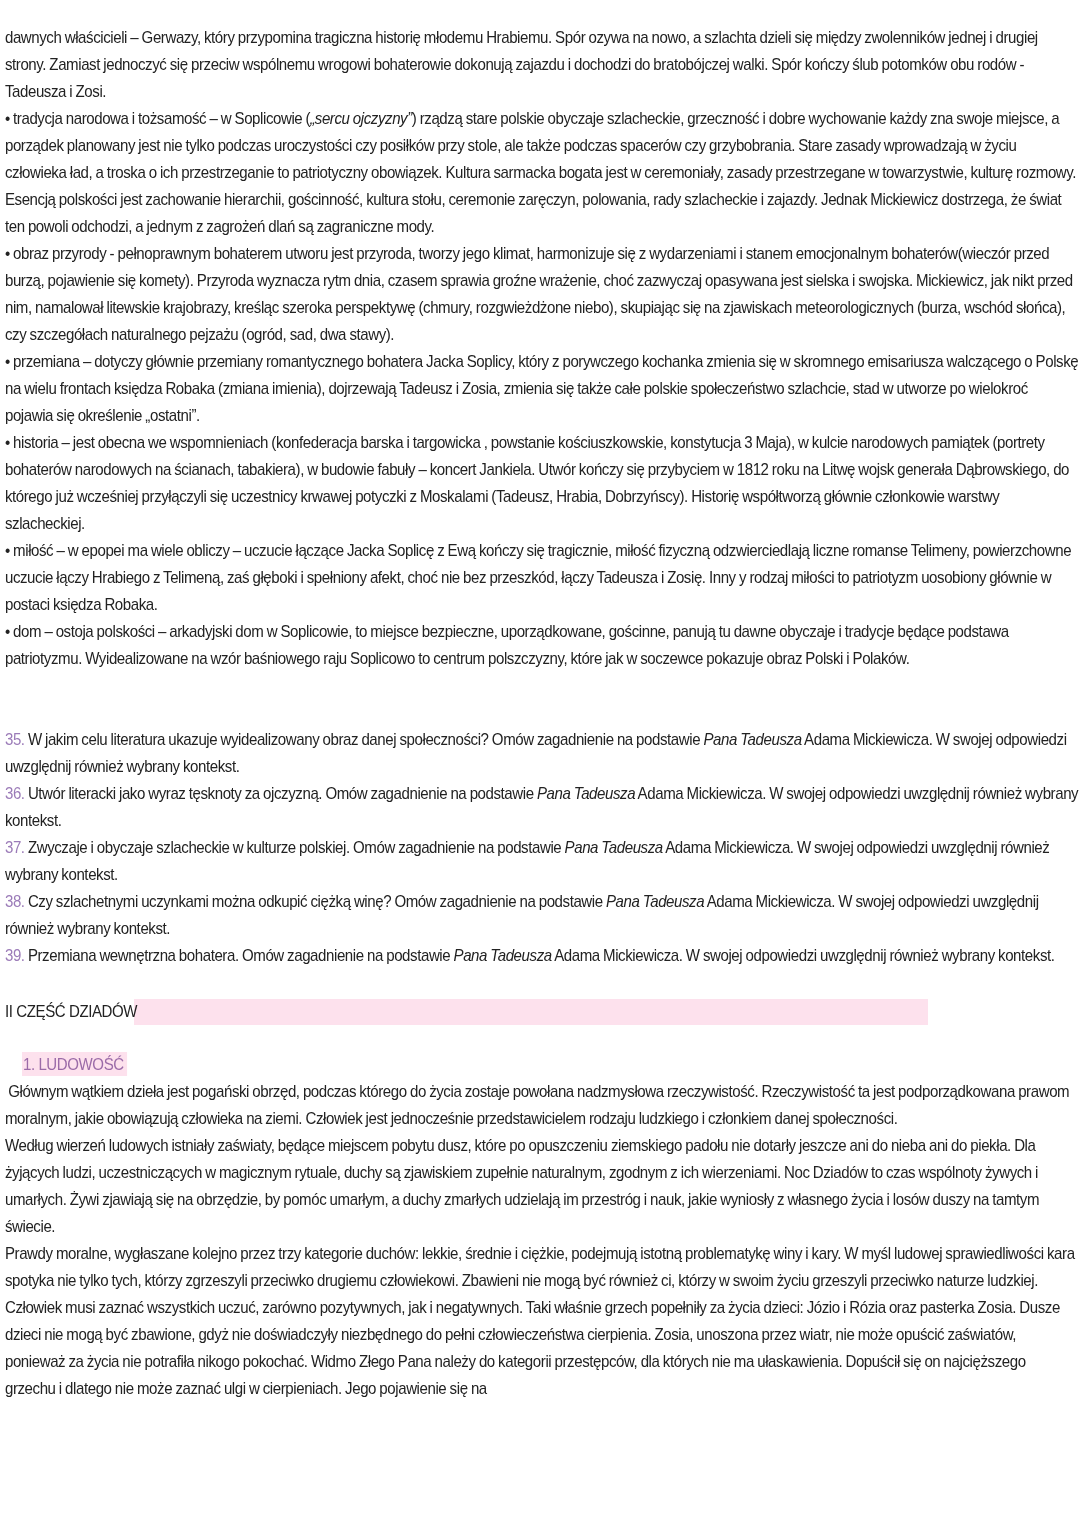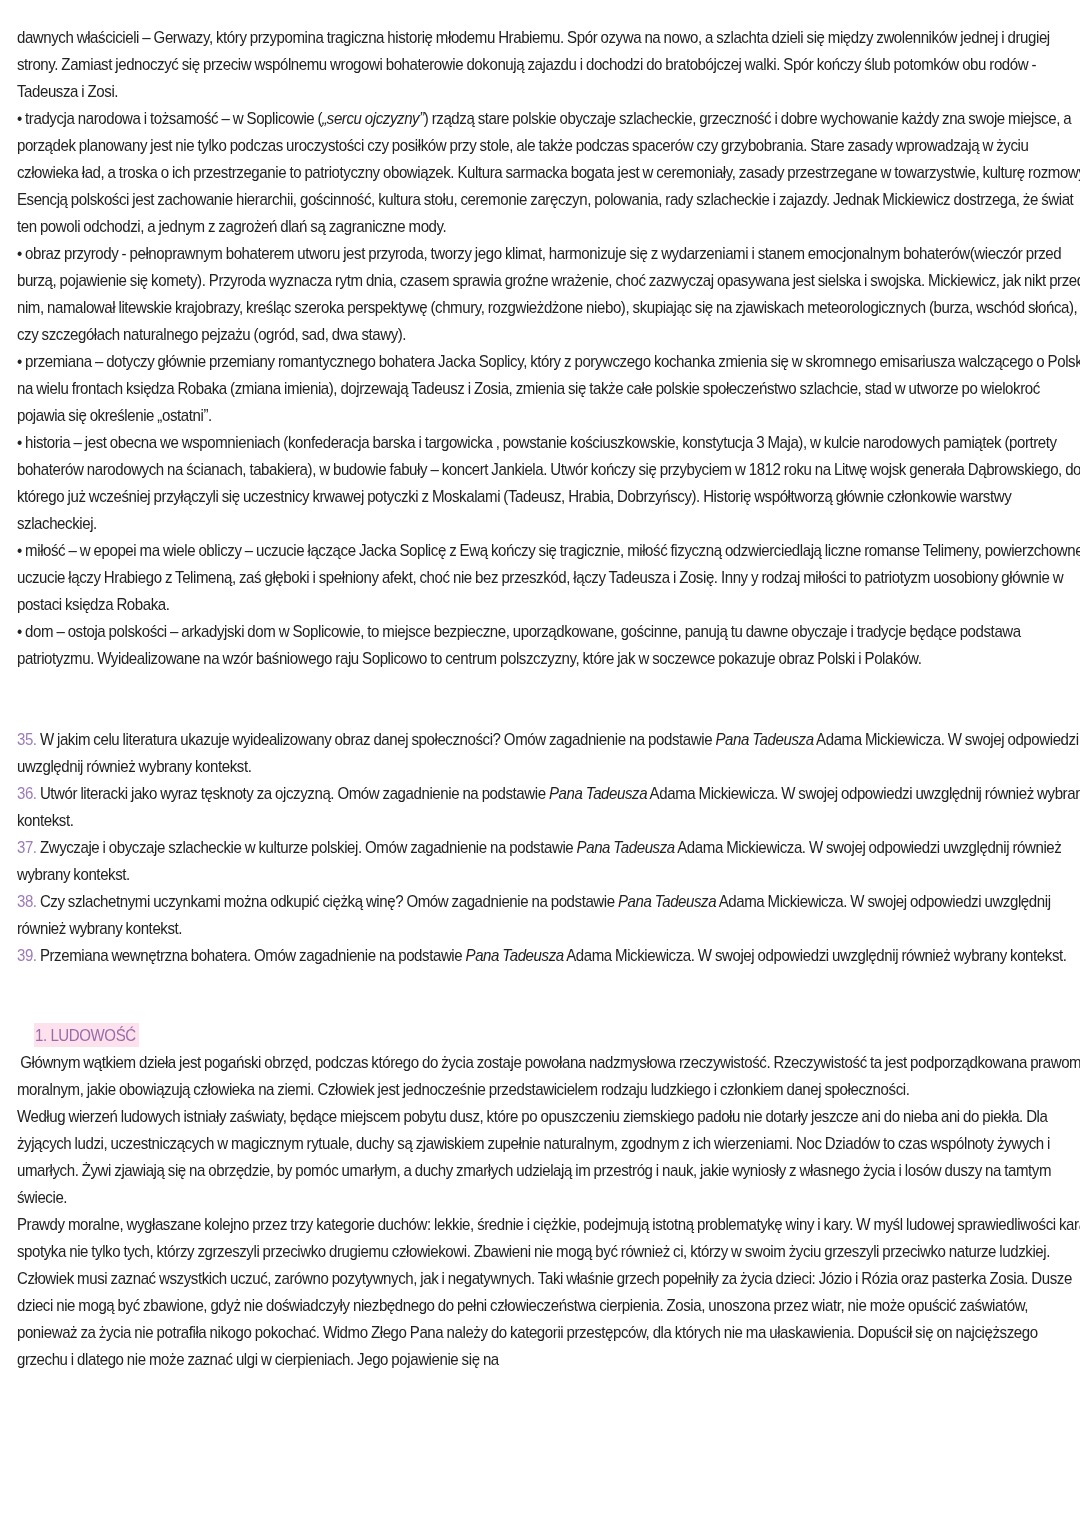--- a/index.html
+++ b/index.html
@@ -10,21 +10,21 @@
     body {
       width: 1080px;
       height: 1527px;
       overflow: hidden;
       position: relative;
       font-family: "Liberation Sans", sans-serif;
       color: #222222;
     }
     .page {
       position: absolute;
-      left: 16px;
+      left: 4px;
       top: 24px;
       width: 924px;
     }
     .p {
       font-size: 16.2px;
       line-height: 27px;
       letter-spacing: -0.45px;
       word-spacing: -0.5px;
       margin: 0;
       padding: 0 2px 0 1px;
@@ -97,20 +97,24 @@
   <div>
     <p class="p"><span class="qnum">35.</span><span> W jakim celu literatura ukazuje wyidealizowany obraz danej społeczności? Omów zagadnienie na podstawie </span><em>Pana Tadeusza</em><span> Adama Mickiewicza. W swojej odpowiedzi uwzględnij również wybrany kontekst.</span></p>
     <p class="p"><span class="qnum">36.</span><span> Utwór literacki jako wyraz tęsknoty za ojczyzną. Omów zagadnienie na podstawie </span><em>Pana Tadeusza</em><span> Adama Mickiewicza. W swojej odpowiedzi uwzględnij również wybrany kontekst.</span></p>
     <p class="p"><span class="qnum">37.</span><span> Zwyczaje i obyczaje szlacheckie w kulturze polskiej. Omów zagadnienie na podstawie </span><em>Pana Tadeusza</em><span> Adama Mickiewicza. W swojej odpowiedzi uwzględnij również wybrany kontekst.</span></p>
     <p class="p"><span class="qnum">38.</span><span> Czy szlachetnymi uczynkami można odkupić ciężką winę? Omów zagadnienie na podstawie </span><em>Pana Tadeusza</em><span> Adama Mickiewicza. W swojej odpowiedzi uwzględnij również wybrany kontekst.</span></p>
     <p class="p"><span class="qnum">39.</span><span> Przemiana wewnętrzna bohatera. Omów zagadnienie na podstawie </span><em>Pana Tadeusza</em><span> Adama Mickiewicza. W swojej odpowiedzi uwzględnij również wybrany kontekst.</span></p>
   </div>
 
   <div class="gap-2"></div>
 
+  <div class="section-heading-row">
+    <div class="section-heading-bar"></div>
+    <div class="section-heading-text">II CZĘŚĆ DZIADÓW</div>
+  </div>
 
   <div class="gap-3"></div>
 
   <div style="height:26px; padding-left:18px;">
     <span class="sub-heading">1. LUDOWOŚĆ</span>
   </div>
 
   <p class="p" style="white-space:pre-wrap;"> Głównym wątkiem dzieła jest pogański obrzęd, podczas którego do życia zostaje powołana nadzmysłowa rzeczywistość. Rzeczywistość ta jest podporządkowana prawom moralnym, jakie obowiązują człowieka na ziemi. Człowiek jest jednocześnie przedstawicielem rodzaju ludzkiego i członkiem danej społeczności.</p>
   <p class="p">Według wierzeń ludowych istniały zaświaty, będące miejscem pobytu dusz, które po opuszczeniu ziemskiego padołu nie dotarły jeszcze ani do nieba ani do piekła. Dla żyjących ludzi, uczestniczących w magicznym rytuale, duchy są zjawiskiem zupełnie naturalnym, zgodnym z ich wierzeniami. Noc Dziadów to czas wspólnoty żywych i umarłych. Żywi zjawiają się na obrzędzie, by pomóc umarłym, a duchy zmarłych udzielają im przestróg i nauk, jakie wyniosły z własnego życia i losów duszy na tamtym świecie.</p>
   <p class="p">Prawdy moralne, wygłaszane kolejno przez trzy kategorie duchów: lekkie, średnie i ciężkie, podejmują istotną problematykę winy i kary. W myśl ludowej sprawiedliwości kara spotyka nie tylko tych, którzy zgrzeszyli przeciwko drugiemu człowiekowi. Zbawieni nie mogą być również ci, którzy w swoim życiu grzeszyli przeciwko naturze ludzkiej. Człowiek musi zaznać wszystkich uczuć, zarówno pozytywnych, jak i negatywnych. Taki właśnie grzech popełniły za życia dzieci: Józio i Rózia oraz pasterka Zosia. Dusze dzieci nie mogą być zbawione, gdyż nie doświadczyły niezbędnego do pełni człowieczeństwa cierpienia. Zosia, unoszona przez wiatr, nie może opuścić zaświatów, ponieważ za życia nie potrafiła nikogo pokochać. Widmo Złego Pana należy do kategorii przestępców, dla których nie ma ułaskawienia. Dopuścił się on najcięższego grzechu i dlatego nie może zaznać ulgi w cierpieniach. Jego pojawienie się na</p>

